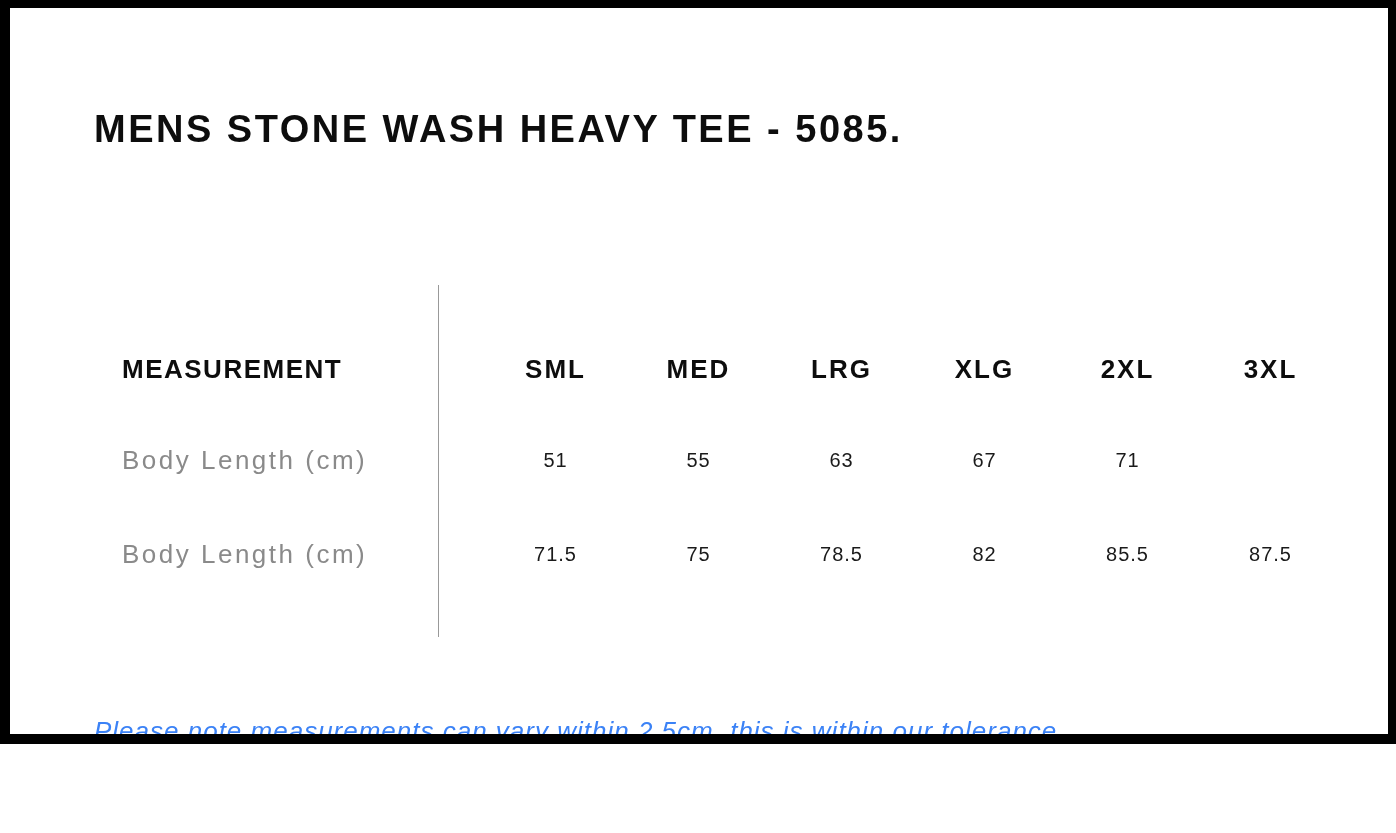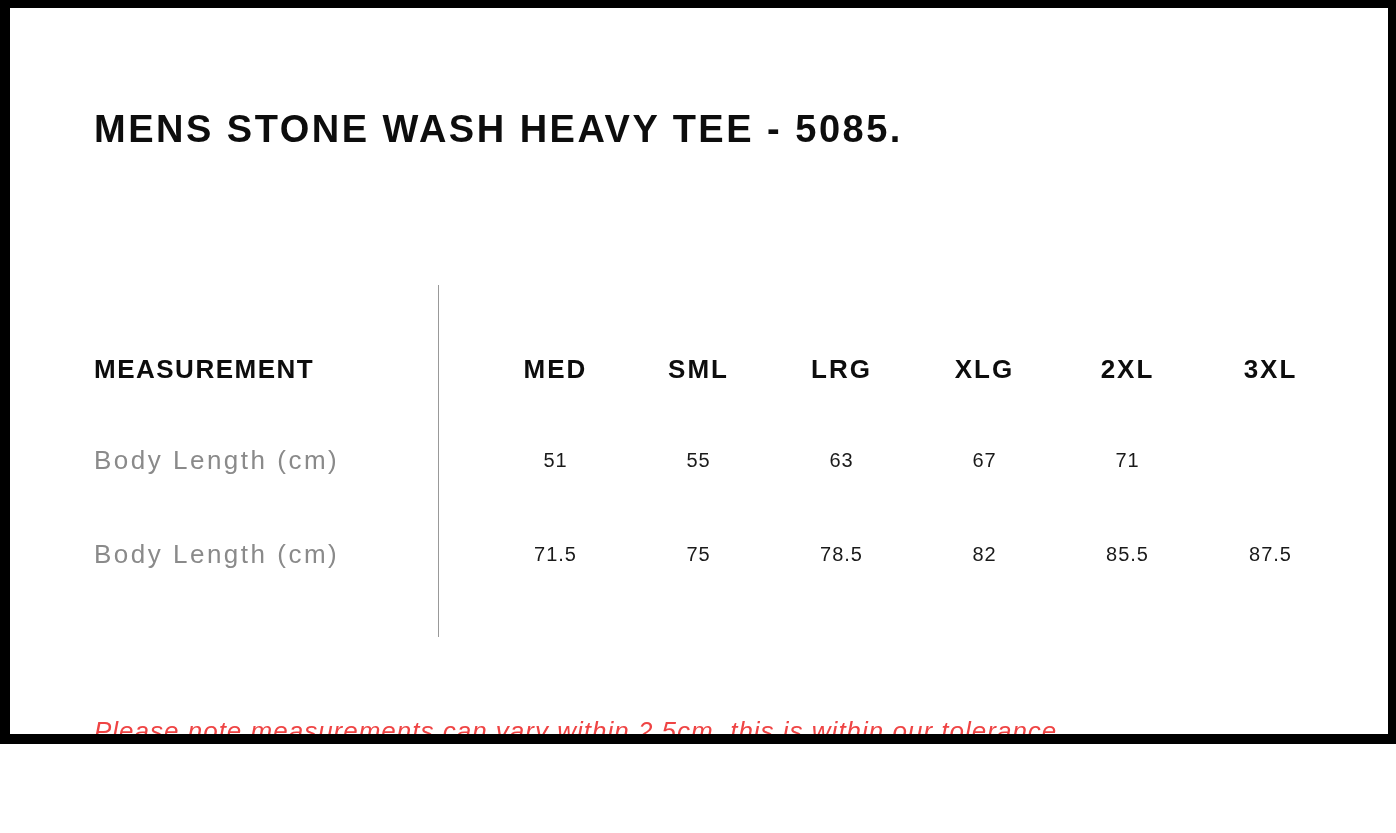--- a/index.html
+++ b/index.html
@@ -46,21 +46,21 @@
     height: 40px;
     line-height: 40px;
     display: grid;
     grid-template-columns: 474px repeat(6, 143px);
     white-space: nowrap;
   }
   .row-header { top: 341px; }
   .row-1 { top: 432px; }
   .row-2 { top: 526px; }
   .cell-label {
-    padding-left: 84px;
+    padding-left: 112px;
   }
   .hdr {
     font-weight: 700;
     font-size: 26px;
     letter-spacing: 1.5px;
     color: #0d0d0d;
   }
   .size-cell {
     text-align: center;
   }
@@ -84,37 +84,37 @@
   .note {
     position: absolute;
     left: 84px;
     top: 703px;
     margin: 0;
     height: 40px;
     line-height: 40px;
     font-size: 26px;
     font-style: italic;
     letter-spacing: 1px;
-    color: #ef4444;
+    color: #3b82f6;
     white-space: nowrap;
   }
 </style>
 </head>
 <body>
 
 <div class="page">
 
   <h1 class="title">MENS STONE WASH HEAVY TEE - 5085.</h1>
 
   <div class="divider"></div>
 
   <div class="row row-header">
     <div class="cell-label hdr">MEASUREMENT</div>
+    <div class="size-cell size-hdr">SML</div>
     <div class="size-cell size-hdr">MED</div>
-    <div class="size-cell size-hdr">SML</div>
     <div class="size-cell size-hdr">LRG</div>
     <div class="size-cell size-hdr">XLG</div>
     <div class="size-cell size-hdr">2XL</div>
     <div class="size-cell size-hdr">3XL</div>
   </div>
 
   <div class="row row-1">
     <div class="cell-label muted-label">Body Length (cm)</div>
     <div class="size-cell value">51</div>
     <div class="size-cell value">55</div>

